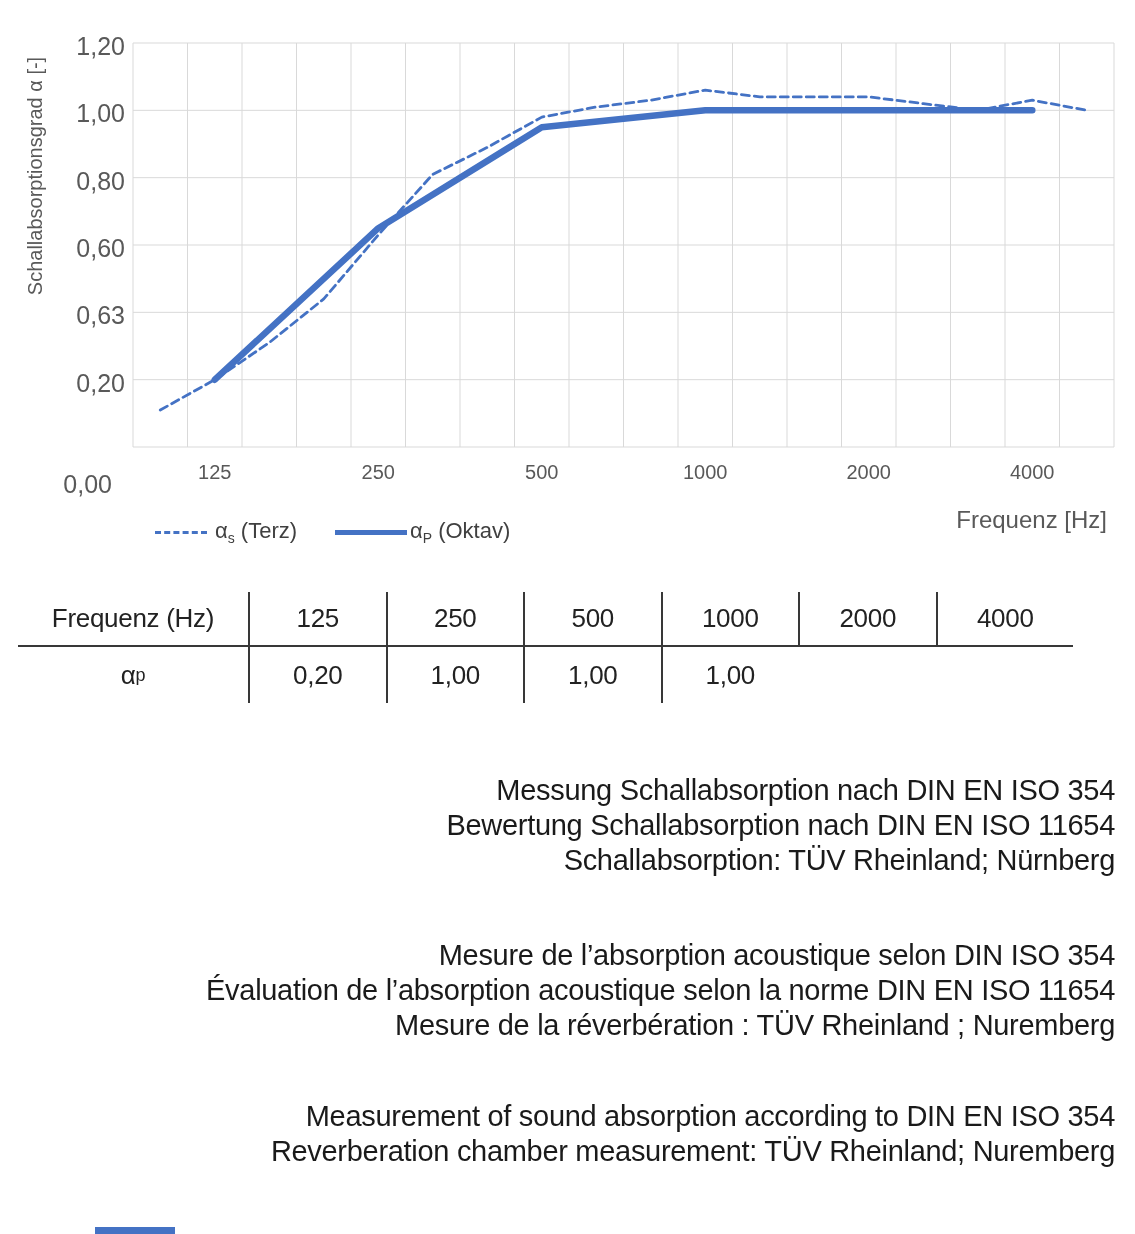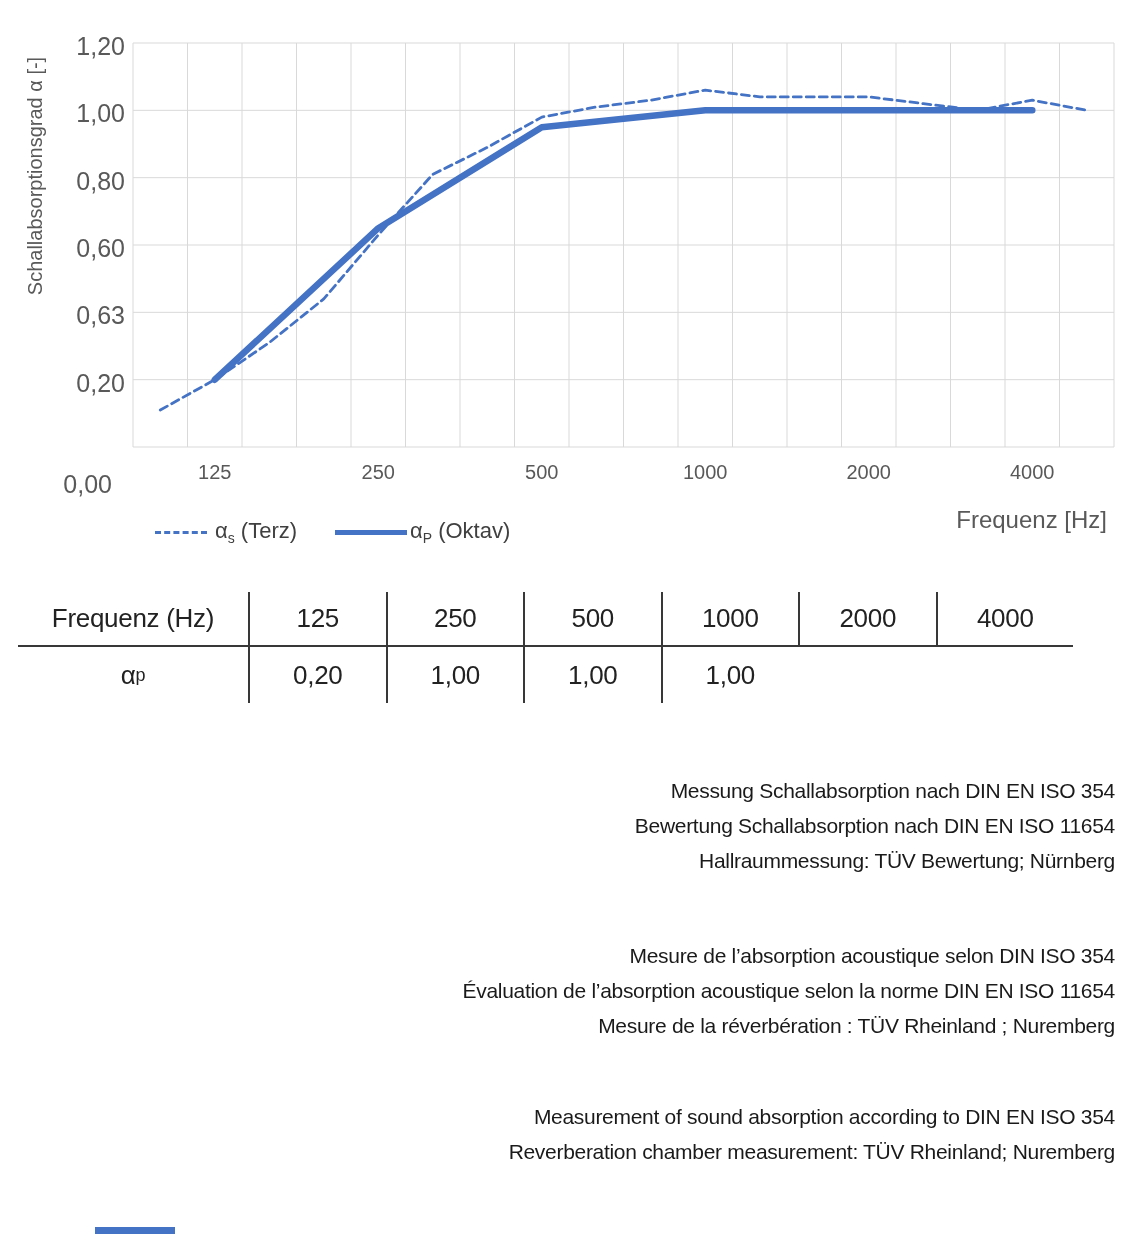--- a/index.html
+++ b/index.html
@@ -21,21 +21,21 @@
   #abs-table{position:absolute;left:18px;top:592px;width:1055px;color:#222;}
   .trow{display:grid;grid-template-columns:230px repeat(6,137.5px);}
   .tcell{box-sizing:border-box;height:55px;display:flex;align-items:center;justify-content:center;
          font-size:26px;letter-spacing:-0.3px;}
   .trow .tcell + .tcell{border-left:2px solid #383838;}
   .thead .tcell{border-bottom:2.5px solid #383838;}
   .tbody .tcell{height:56px;}
   .alpha-label sub{font-size:18px;}
   
   .note-block{position:absolute;right:20px;width:1100px;text-align:right;
-        font-size:21px;line-height:35px;letter-spacing:-0.3px;color:#1a1a1a;}
+        font-size:29px;line-height:35px;letter-spacing:-0.3px;color:#1a1a1a;}
   #note-de{top:773px;}
   #note-fr{top:938px;}
   #note-en{top:1099px;}
   
   #footer-bar{position:absolute;left:95px;top:1227px;width:80px;height:7px;background:#4472C4;}
 </style>
 </head>
 <body>
 
 <div id="page">
@@ -117,21 +117,21 @@
         <div class="tcell">0,20</div>
         <div class="tcell">1,00</div>
         <div class="tcell">1,00</div>
         <div class="tcell">1,00</div>
       </div>
   </div>
 
   <div class="note-block" id="note-de">
       <div class="note-line">Messung Schallabsorption nach DIN EN ISO 354</div>
       <div class="note-line">Bewertung Schallabsorption nach DIN EN ISO 11654</div>
-      <div class="note-line">Hallraummessung: TÜV Bewertung; Nürnberg</div>
+      <div class="note-line">Schallabsorption: TÜV Rheinland; Nürnberg</div>
     </div>
   <div class="note-block" id="note-fr">
       <div class="note-line">Mesure de l’absorption acoustique selon DIN ISO 354</div>
       <div class="note-line">Évaluation de l’absorption acoustique selon la norme DIN EN ISO 11654</div>
       <div class="note-line">Mesure de la réverbération : TÜV Rheinland ; Nuremberg</div>
     </div>
   <div class="note-block" id="note-en">
       <div class="note-line">Measurement of sound absorption according to DIN EN ISO 354</div>
       <div class="note-line">Reverberation chamber measurement: TÜV Rheinland; Nuremberg</div>
     </div>

